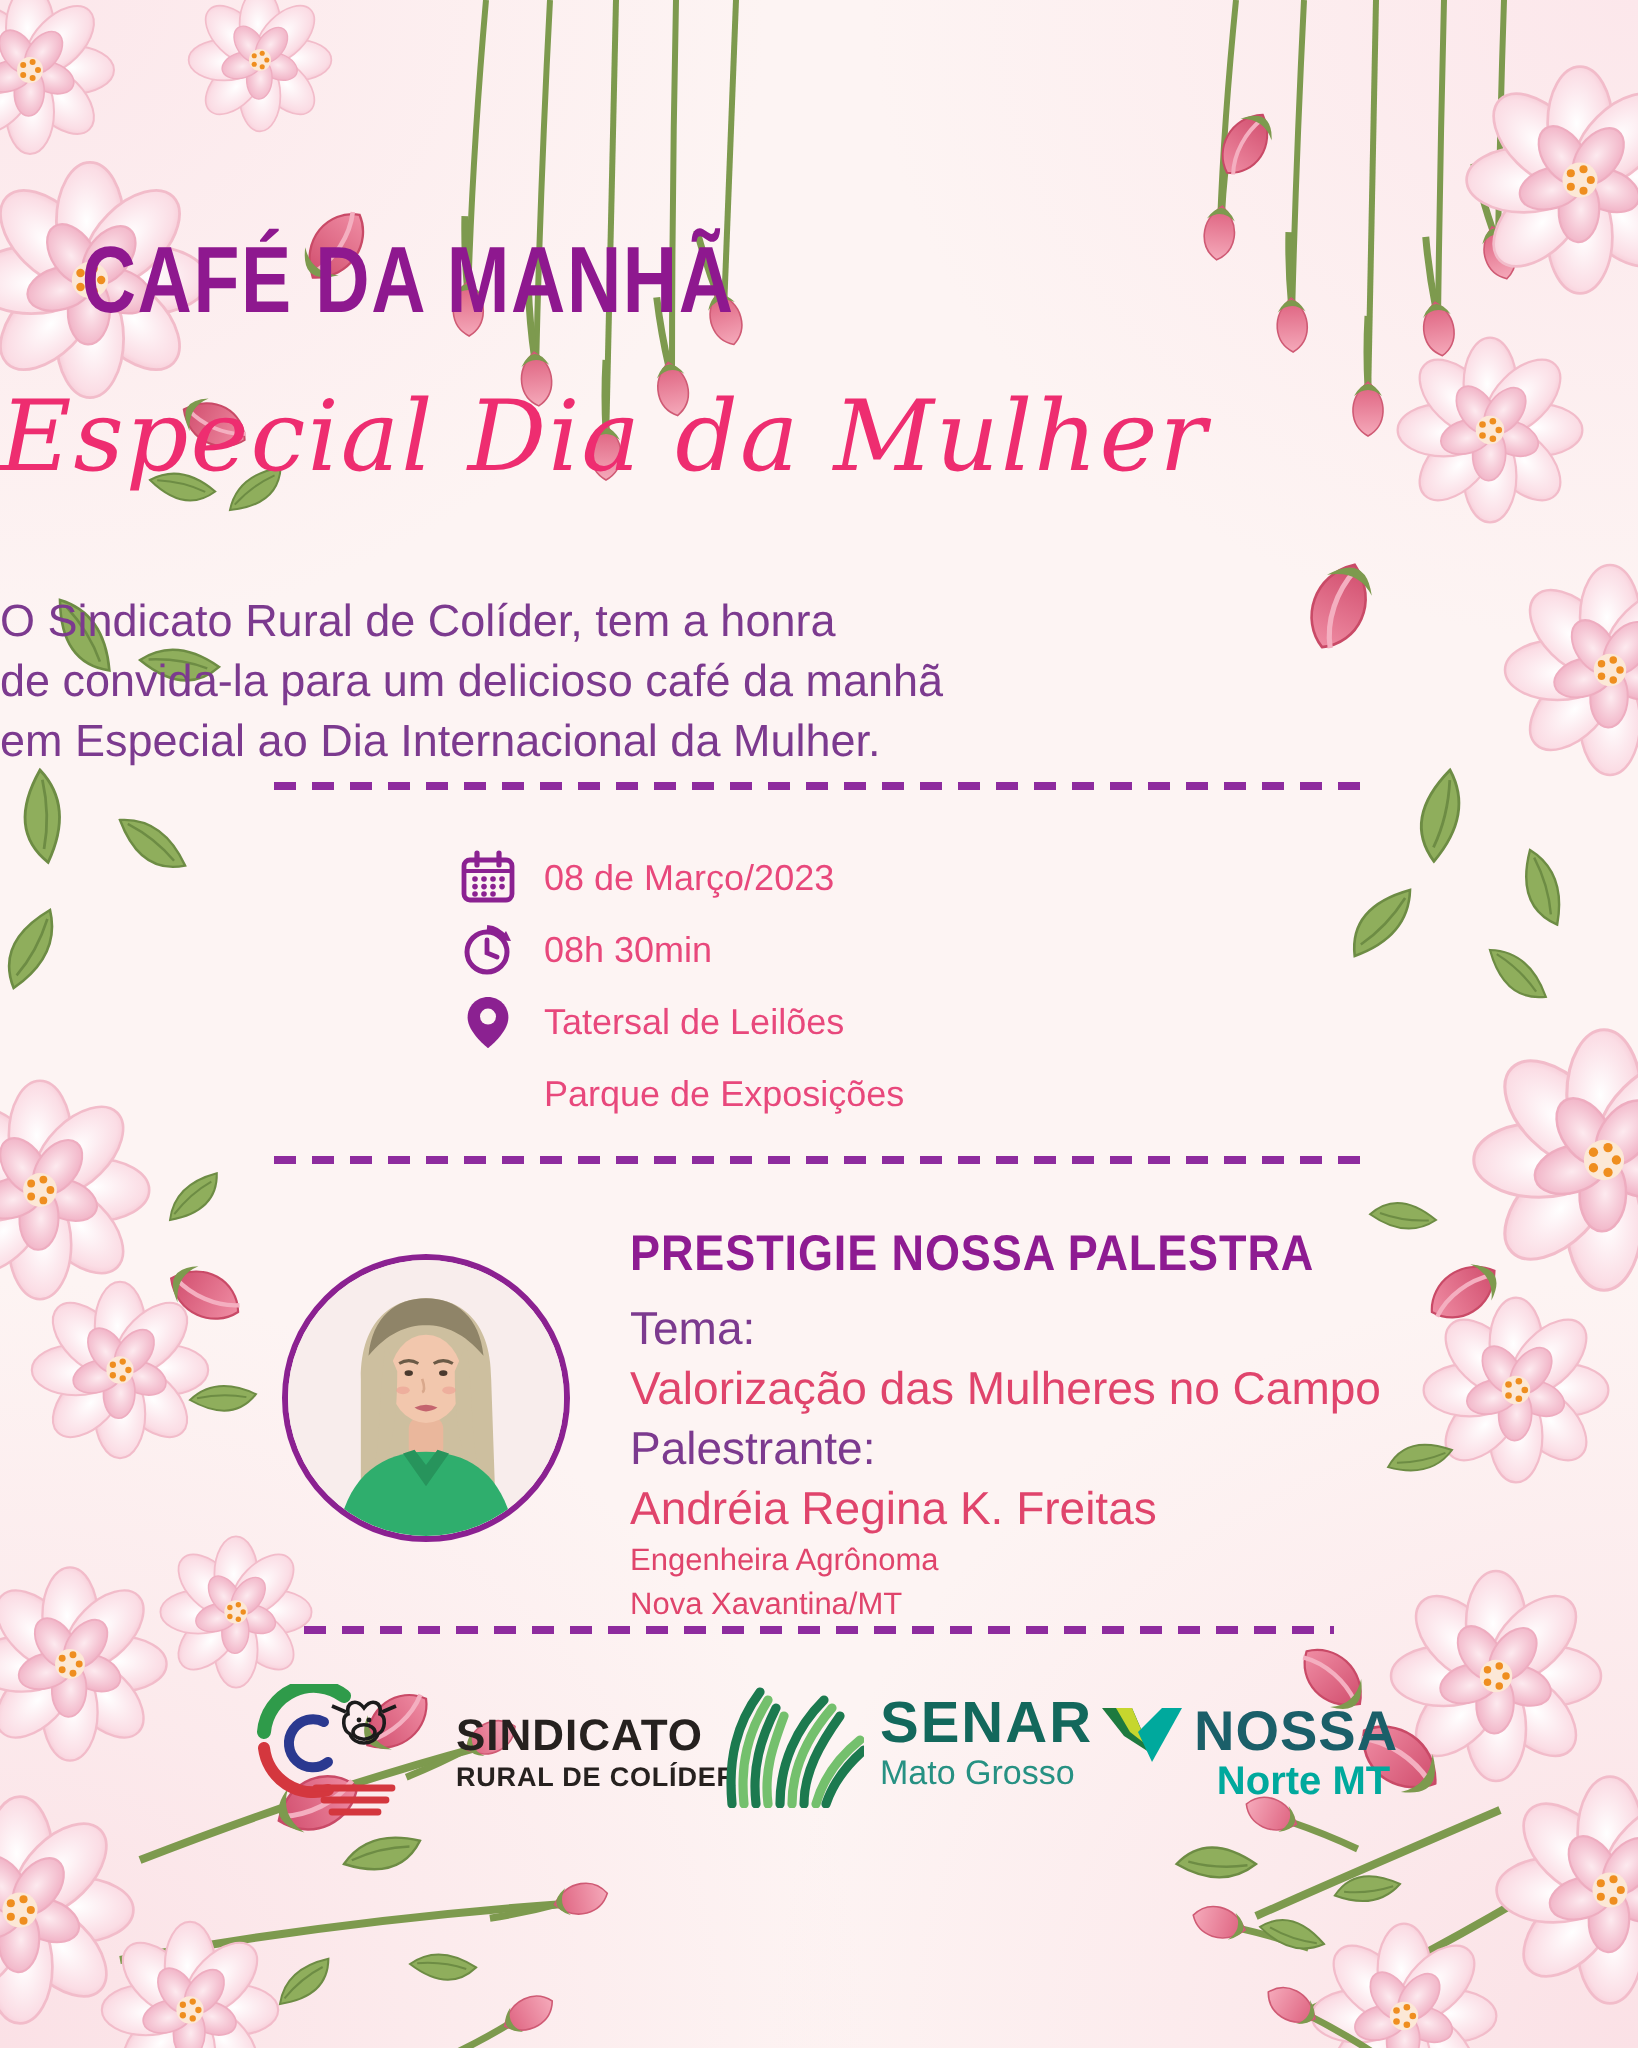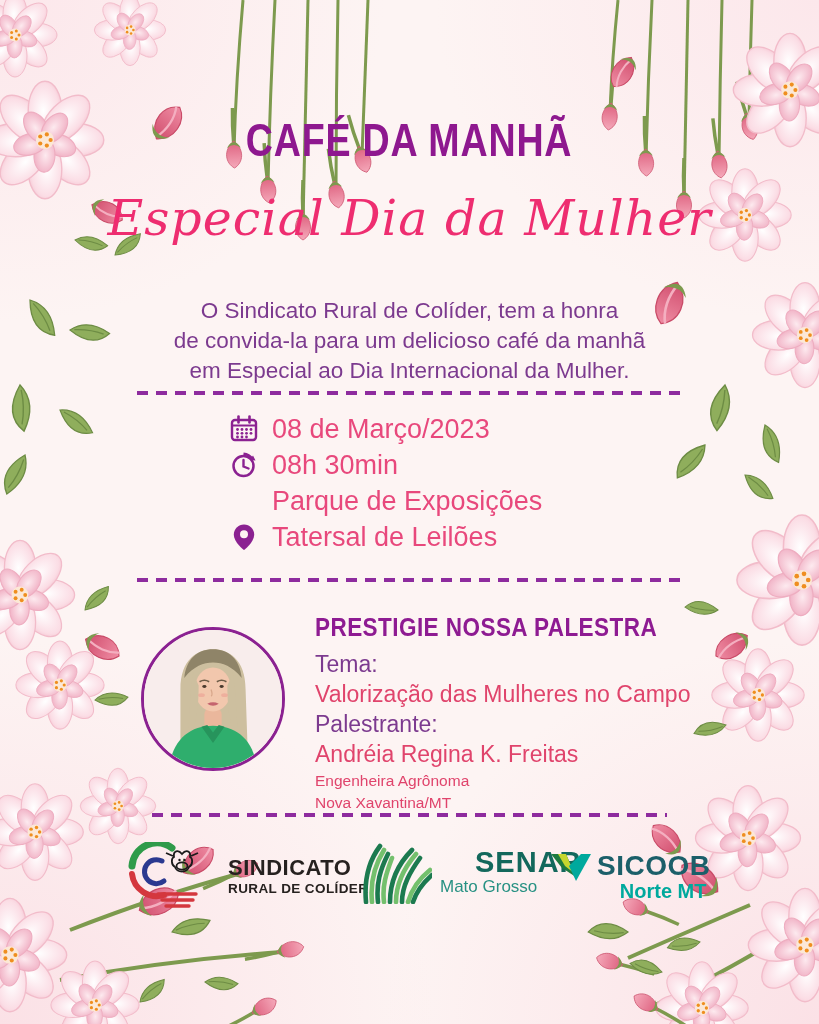--- a/index.html
+++ b/index.html
@@ -8,40 +8,40 @@
     font-family:"Liberation Sans", sans-serif;
     background:
       radial-gradient(620px 520px at 0% 0%, #fce7eb, rgba(252,231,235,0) 62%),
       radial-gradient(620px 520px at 100% 0%, #fce7eb, rgba(252,231,235,0) 62%),
       radial-gradient(700px 620px at 0% 100%, #fbe1e6, rgba(251,225,230,0) 62%),
       radial-gradient(700px 620px at 100% 100%, #fbe1e6, rgba(251,225,230,0) 62%),
       #fdf4f3;
   }
   .floral{position:absolute; left:0; top:0; width:819px; height:1024px; pointer-events:none;}
   .abs{position:absolute;}
-  .center{width:100%; text-align:center;}
+  .center{width:100%; text-align:left;}
   .title{
     top:112px; font-size:47px; font-weight:bold; color:#8e188f; letter-spacing:1px;
   }
   .title .squeeze{display:inline-block; transform:scaleX(0.8); transform-origin:center;}
   .subtitle{
     top:190px; font-family:"DejaVu Serif", serif; font-style:italic; font-weight:normal;
     font-size:49px; color:#ee2d70; letter-spacing:1px;
   }
   .intro{
     top:296px; font-size:22.5px; line-height:30px; color:#7c3a8f;
   }
   .dash{
     height:3.5px;
     background:repeating-linear-gradient(90deg,#8e2b9e 0 11px, transparent 11px 19px);
   }
   .dash1{top:391px; left:137px; width:545px;}
   .dash2{top:578px; left:137px; width:545px;}
   .dash3{top:813px; left:152px; width:515px;}
-  .details{left:230px; top:411px; color:#e8487c; font-size:27px;}
+  .details{left:230px; top:421px; color:#e8487c; font-size:18px;}
   .drow{display:flex; align-items:center; height:36px;}
   .drow .dicon{width:28px; height:28px; margin-right:14px; flex:0 0 auto;}
   .drow.indent{padding-left:42px;}
   .photo{
     left:141px; top:627px; width:144px; height:144px; border-radius:50%;
     border:3px solid #8b2191; overflow:hidden; background:#f8edec; box-sizing:border-box;
   }
   .talk{left:315px; top:613px;}
   .talk-heading{font-size:25px; font-weight:bold; color:#8e1b92; letter-spacing:0.5px;
     transform:scaleX(0.9); transform-origin:left; white-space:nowrap; margin-bottom:7px;}
@@ -49,21 +49,21 @@
   .tvalue{font-size:23px; color:#e0446c; line-height:30px;}
   .tcred{font-size:15.5px; color:#e0446c; line-height:20px; margin-top:2px;}
   .logos{left:0; top:838px; width:819px;}
   .logo{position:absolute; display:flex; align-items:center;}
   .sindicato{left:126px; top:4px;}
   .sindicato .txt{margin-left:24px; color:#26211f;}
   .sindicato .l1{font-size:22px; font-weight:800; letter-spacing:0.5px;}
   .sindicato .l2{font-size:13.5px; font-weight:800; letter-spacing:0.4px;}
   .senar{left:360px; top:0px;}
   .senar .txt{margin-left:8px;}
-  .senar .l1{font-size:29px; font-weight:800; color:#13685c; letter-spacing:1px;margin-left:35px;}
+  .senar .l1{font-size:29px; font-weight:800; color:#13685c; letter-spacing:1px;}
   .senar .l2{font-size:17px; color:#279183; margin-top:-2px;}
   .sicoob{left:549px; top:12px; align-items:flex-start;}
   .sicoob .txt{margin-left:4px;}
   .sicoob .l1{font-size:28px; font-weight:800; color:#1b5f69; letter-spacing:0.5px;}
   .sicoob .l2{font-size:20px; font-weight:800; color:#00a99d; text-align:right; padding-right:4px; margin-top:-2px;}
 </style>
 </head>
 <body>
 
 <div class="page">
@@ -291,29 +291,29 @@
     </div>
     <div class="drow">
       <svg class="dicon" viewBox="0 0 28 28">
         <circle cx="13.5" cy="15" r="10" fill="none" stroke="#8b2191" stroke-width="2.5"></circle>
         <path d="M13.5,9 L13.5,15.5 L18.5,17.5" fill="none" stroke="#8b2191" stroke-width="2.4" stroke-linecap="round"></path>
         <path d="M22.5,8 A12,12 0 0 0 13.5,2.8" fill="none" stroke="#8b2191" stroke-width="2.5"></path>
         <polygon points="25.5,9.5 19.5,9 23,4.5" fill="#8b2191"></polygon>
       </svg>
       <span>08h 30min</span>
     </div>
-    <div class="drow indent">
-      <span>Parque de Exposições</span>
-    </div>
     <div class="drow">
       <svg class="dicon" viewBox="0 0 28 28">
         <path d="M14,1.5 C8.3,1.5 3.8,6 3.8,11.7 C3.8,19.3 14,27 14,27 C14,27 24.2,19.3 24.2,11.7 C24.2,6 19.7,1.5 14,1.5 Z" fill="#8b2191"></path>
         <circle cx="14" cy="11.3" r="4" fill="#fdf3f2"></circle>
       </svg>
       <span>Tatersal de Leilões</span>
+    </div>
+    <div class="drow indent">
+      <span>Parque de Exposições</span>
     </div>
   </div>
 
   <div class="abs dash dash2"></div>
 
   <div class="abs photo">
     <svg viewBox="0 0 144 144" width="138" height="138">
       <rect width="144" height="144" fill="#f8edec"></rect>
       <path d="M38,62 C38,30 56,20 72,20 C88,20 106,30 106,62 L108,120 C100,128 90,132 84,132 L60,132 C54,132 46,128 38,120 Z" fill="#cdbf9f"></path>
       <path d="M72,20 C56,20 44,30 42,50 C52,38 62,34 72,34 C82,34 92,38 102,50 C100,30 88,20 72,20 Z" fill="#8f8468"></path>
@@ -393,19 +393,19 @@
       </div>
     </div>
 
     <div class="logo sicoob">
       <svg width="44" height="40" viewBox="0 0 44 40">
         <path d="M2,4 L17,4 L27,27 L13,18 Z" fill="#1d7a3f"></path>
         <path d="M9,4 L17,4 L25,23 L16,16 Z" fill="#c6d62e"></path>
         <path d="M42,4 L27,31 L20,16 L32,4 Z" fill="#00a99d"></path>
       </svg>
       <div class="txt">
-        <div class="l1">SICOOB</div>
+        <div class="l1">NOSSA</div>
         <div class="l2">Norte MT</div>
       </div>
     </div>
 
   </div>
 </div>
 
 </body></html>

